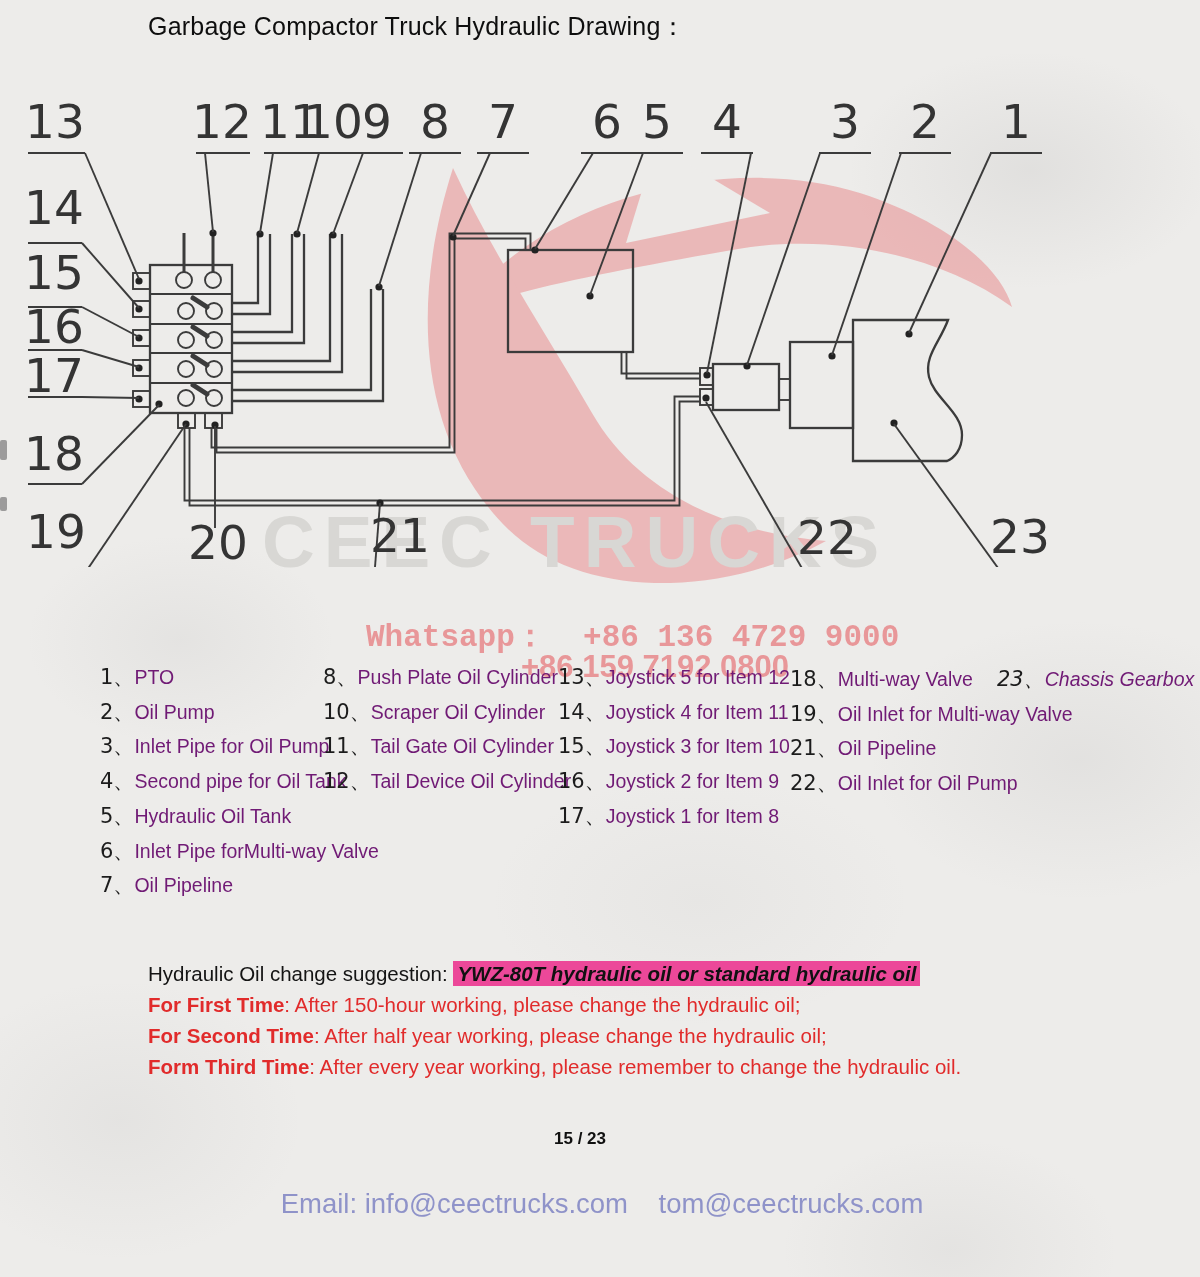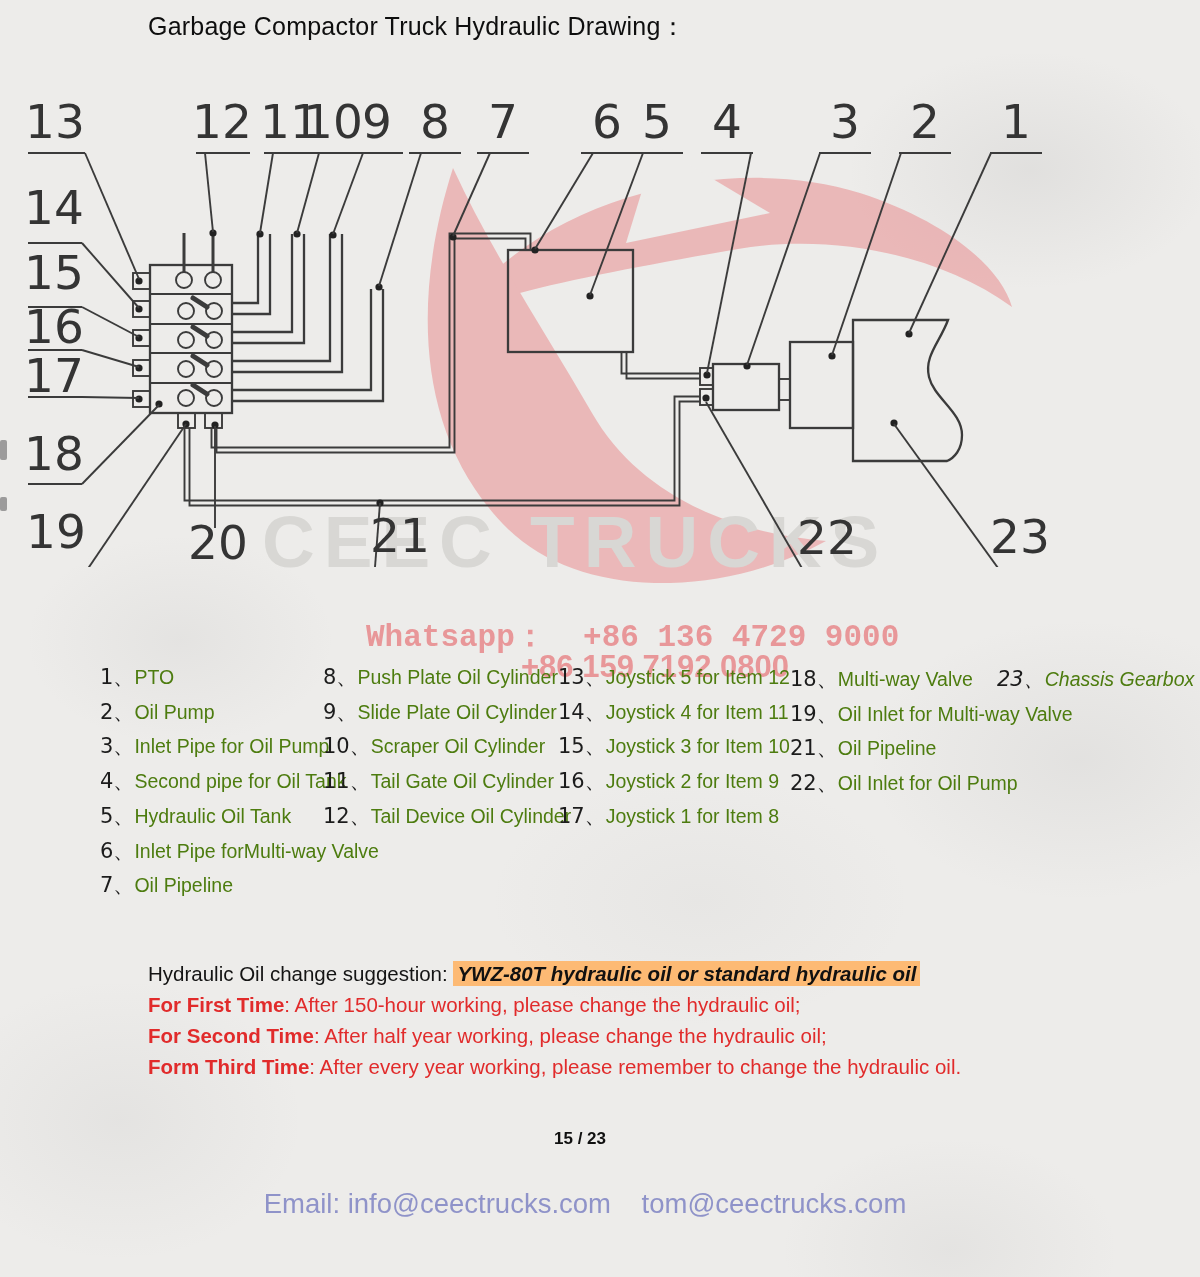--- a/index.html
+++ b/index.html
@@ -29,34 +29,34 @@
   .ln{stroke:#3b3b3b;stroke-width:1.9;fill:none;}
   .ln2{stroke:#3b3b3b;stroke-width:2.3;fill:none;}
   .ln3{stroke:#3b3b3b;stroke-width:3;fill:none;}
   .spool{stroke:#3b3b3b;stroke-width:5;fill:none;stroke-linecap:round;}
   .dot{fill:#222;}
   .co{font-family:"DejaVu Sans",sans-serif;font-size:47px;fill:#343434;text-anchor:middle;}
   .ul{stroke:#3b3b3b;stroke-width:2.2;}
   
   .lg-col{line-height:33.7px;white-space:nowrap;}
   .lg-num{font-family:"DejaVu Sans",sans-serif;font-size:21px;color:#1c1c1c;}
-  .lg-label{font-size:19.5px;color:#4d7c0f;}
+  .lg-label{font-size:19.5px;color:#701a75;}
   #lgc1{left:100px;top:661px;}
   #lgc2{left:323px;top:661px;}
   #lgc3{left:558px;top:661px;}
   #lgc4{left:790px;top:663px;}
   #lgc5{left:997px;top:663px;font-style:italic;}
   
   #suggest{left:148px;top:958px;font-size:20.5px;line-height:31px;}
   #suggest .hl{font-weight:bold;font-style:italic;padding:1px 4px;color:#111;}
   .warn{font-weight:normal;}
   .warn b{font-weight:bold;}
   
   #pagenum{left:0;top:1129px;width:1160px;text-align:center;font-size:17px;font-weight:bold;color:#101010;}
-  #femail{left:0;top:1188px;width:1170px;text-align:center;font-size:27.5px;white-space:pre;}
+  #femail{left:0;top:1188px;width:1170px;text-align:center;font-size:27.5px;white-space:pre;padding-left:17px;}
 </style>
 </head>
 <body>
 
 <div id="canvas">
 
   <div id="mottle" class="abs"></div>
   <div class="abs smudge" style="top:440px"></div>
   <div class="abs smudge" style="top:497px;height:14px"></div>
 
@@ -261,21 +261,20 @@
       <div class="lg-row"><span class="lg-num">1、</span><span class="lg-label">PTO</span></div>
       <div class="lg-row"><span class="lg-num">2、</span><span class="lg-label">Oil Pump</span></div>
       <div class="lg-row"><span class="lg-num">3、</span><span class="lg-label">Inlet Pipe for Oil Pump</span></div>
       <div class="lg-row"><span class="lg-num">4、</span><span class="lg-label">Second pipe for Oil Tank</span></div>
       <div class="lg-row"><span class="lg-num">5、</span><span class="lg-label">Hydraulic Oil Tank</span></div>
       <div class="lg-row"><span class="lg-num">6、</span><span class="lg-label">Inlet Pipe forMulti-way Valve</span></div>
       <div class="lg-row"><span class="lg-num">7、</span><span class="lg-label">Oil Pipeline</span></div>
     </div>
   <div class="abs lg-col" id="lgc2">
       <div class="lg-row"><span class="lg-num">8、</span><span class="lg-label">Push Plate Oil Cylinder</span></div>
-      <div class="lg-row"><span class="lg-num">9、</span><span class="lg-label">Slide Plate Oil Cylinder</span></div>
       <div class="lg-row"><span class="lg-num">10、</span><span class="lg-label">Scraper Oil Cylinder</span></div>
       <div class="lg-row"><span class="lg-num">11、</span><span class="lg-label">Tail Gate Oil Cylinder</span></div>
       <div class="lg-row"><span class="lg-num">12、</span><span class="lg-label">Tail Device Oil Cylinder</span></div>
     </div>
   <div class="abs lg-col" id="lgc3">
       <div class="lg-row"><span class="lg-num">13、</span><span class="lg-label">Joystick 5 for Item 12</span></div>
       <div class="lg-row"><span class="lg-num">14、</span><span class="lg-label">Joystick 4 for Item 11</span></div>
       <div class="lg-row"><span class="lg-num">15、</span><span class="lg-label">Joystick 3 for Item 10</span></div>
       <div class="lg-row"><span class="lg-num">16、</span><span class="lg-label">Joystick 2 for Item 9</span></div>
       <div class="lg-row"><span class="lg-num">17、</span><span class="lg-label">Joystick 1 for Item 8</span></div>
@@ -285,21 +284,21 @@
       <div class="lg-row"><span class="lg-num">19、</span><span class="lg-label">Oil Inlet for Multi-way Valve</span></div>
       <div class="lg-row"><span class="lg-num">21、</span><span class="lg-label">Oil Pipeline</span></div>
       <div class="lg-row"><span class="lg-num">22、</span><span class="lg-label">Oil Inlet for Oil Pump</span></div>
     </div>
   <div class="abs lg-col" id="lgc5">
       <div class="lg-row"><span class="lg-num">23、</span><span class="lg-label">Chassis Gearbox</span></div>
     </div>
 
   <div class="abs" id="suggest">
     <div>
-      <span>Hydraulic Oil change suggestion: </span><span class="hl" id="hlspan" style="background: #fdba74;">YWZ-80T hydraulic oil or standard hydraulic oil</span>
+      <span>Hydraulic Oil change suggestion: </span><span class="hl" id="hlspan" style="background: #ec4899;">YWZ-80T hydraulic oil or standard hydraulic oil</span>
     </div>
     <div class="warn warn-line" style="color: rgb(225, 43, 43);">
       <b>For First Time</b><span>: After 150-hour working, please change the hydraulic oil;</span>
     </div>
     <div class="warn warn-line" style="color: rgb(225, 43, 43);">
       <b>For Second Time</b><span>: After half year working, please change the hydraulic oil;</span>
     </div>
     <div class="warn warn-line" style="color: rgb(225, 43, 43);">
       <b>Form Third Time</b><span>: After every year working, please remember to change the hydraulic oil.</span>
     </div>

